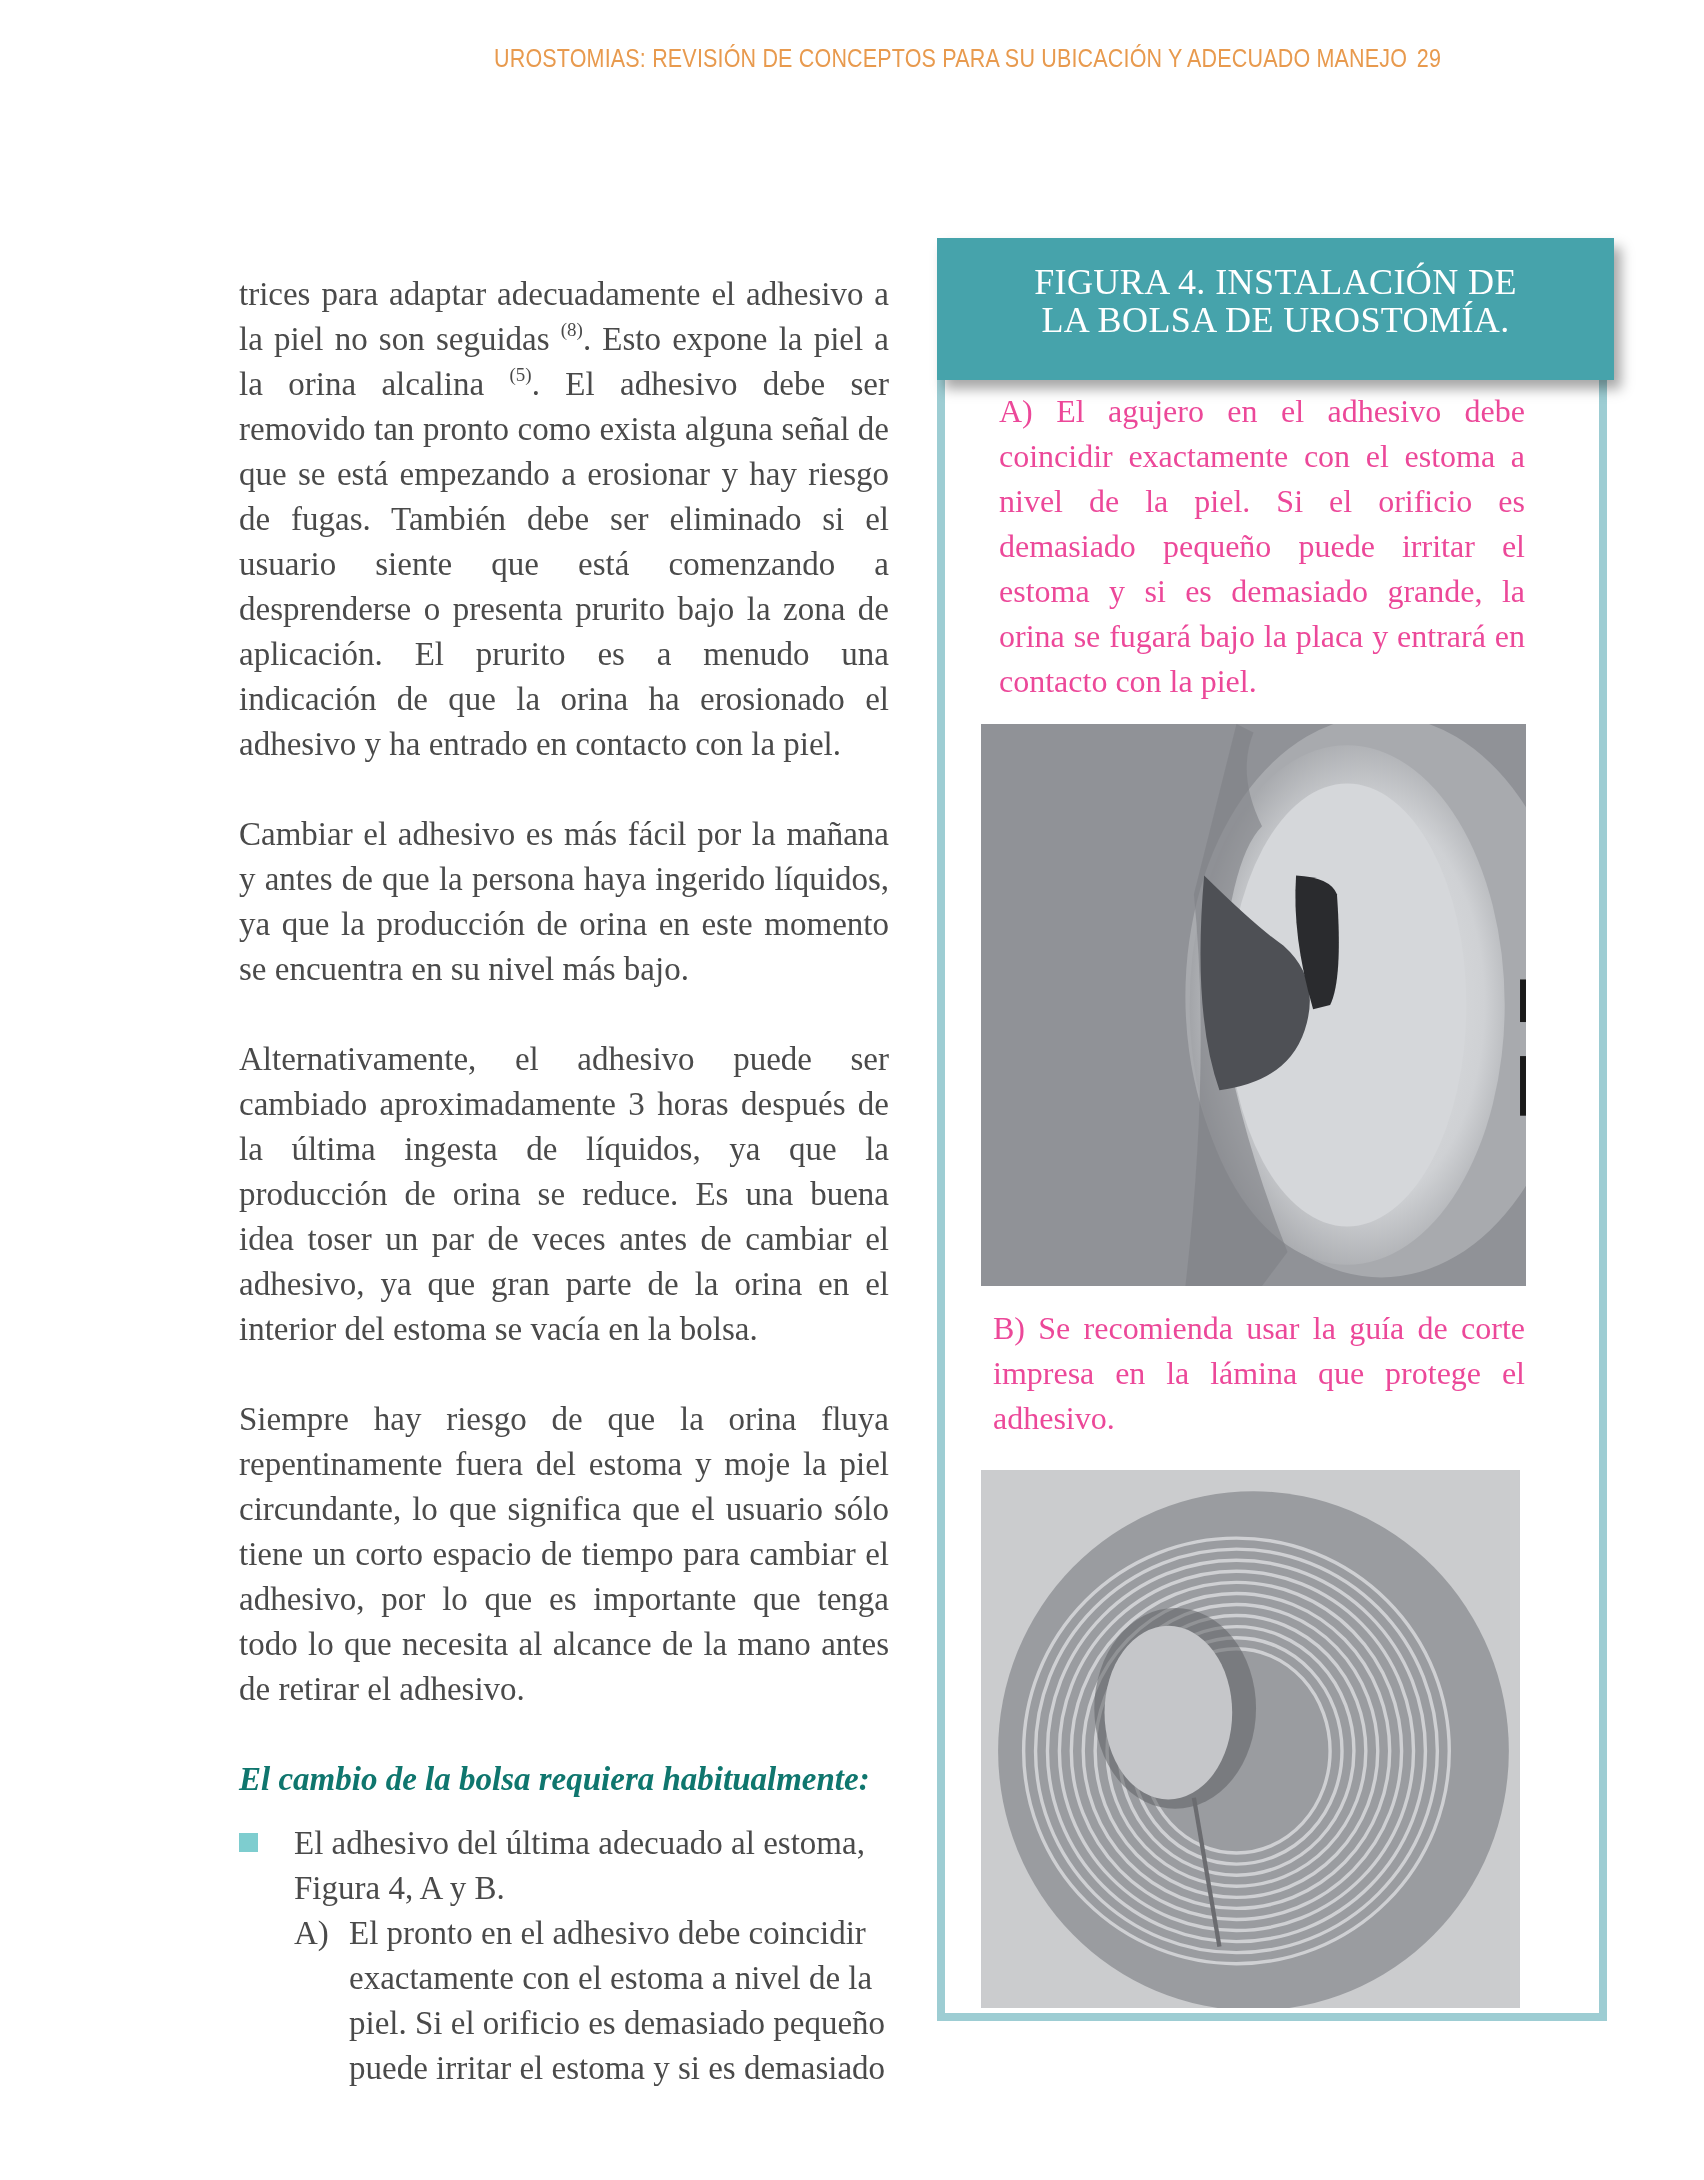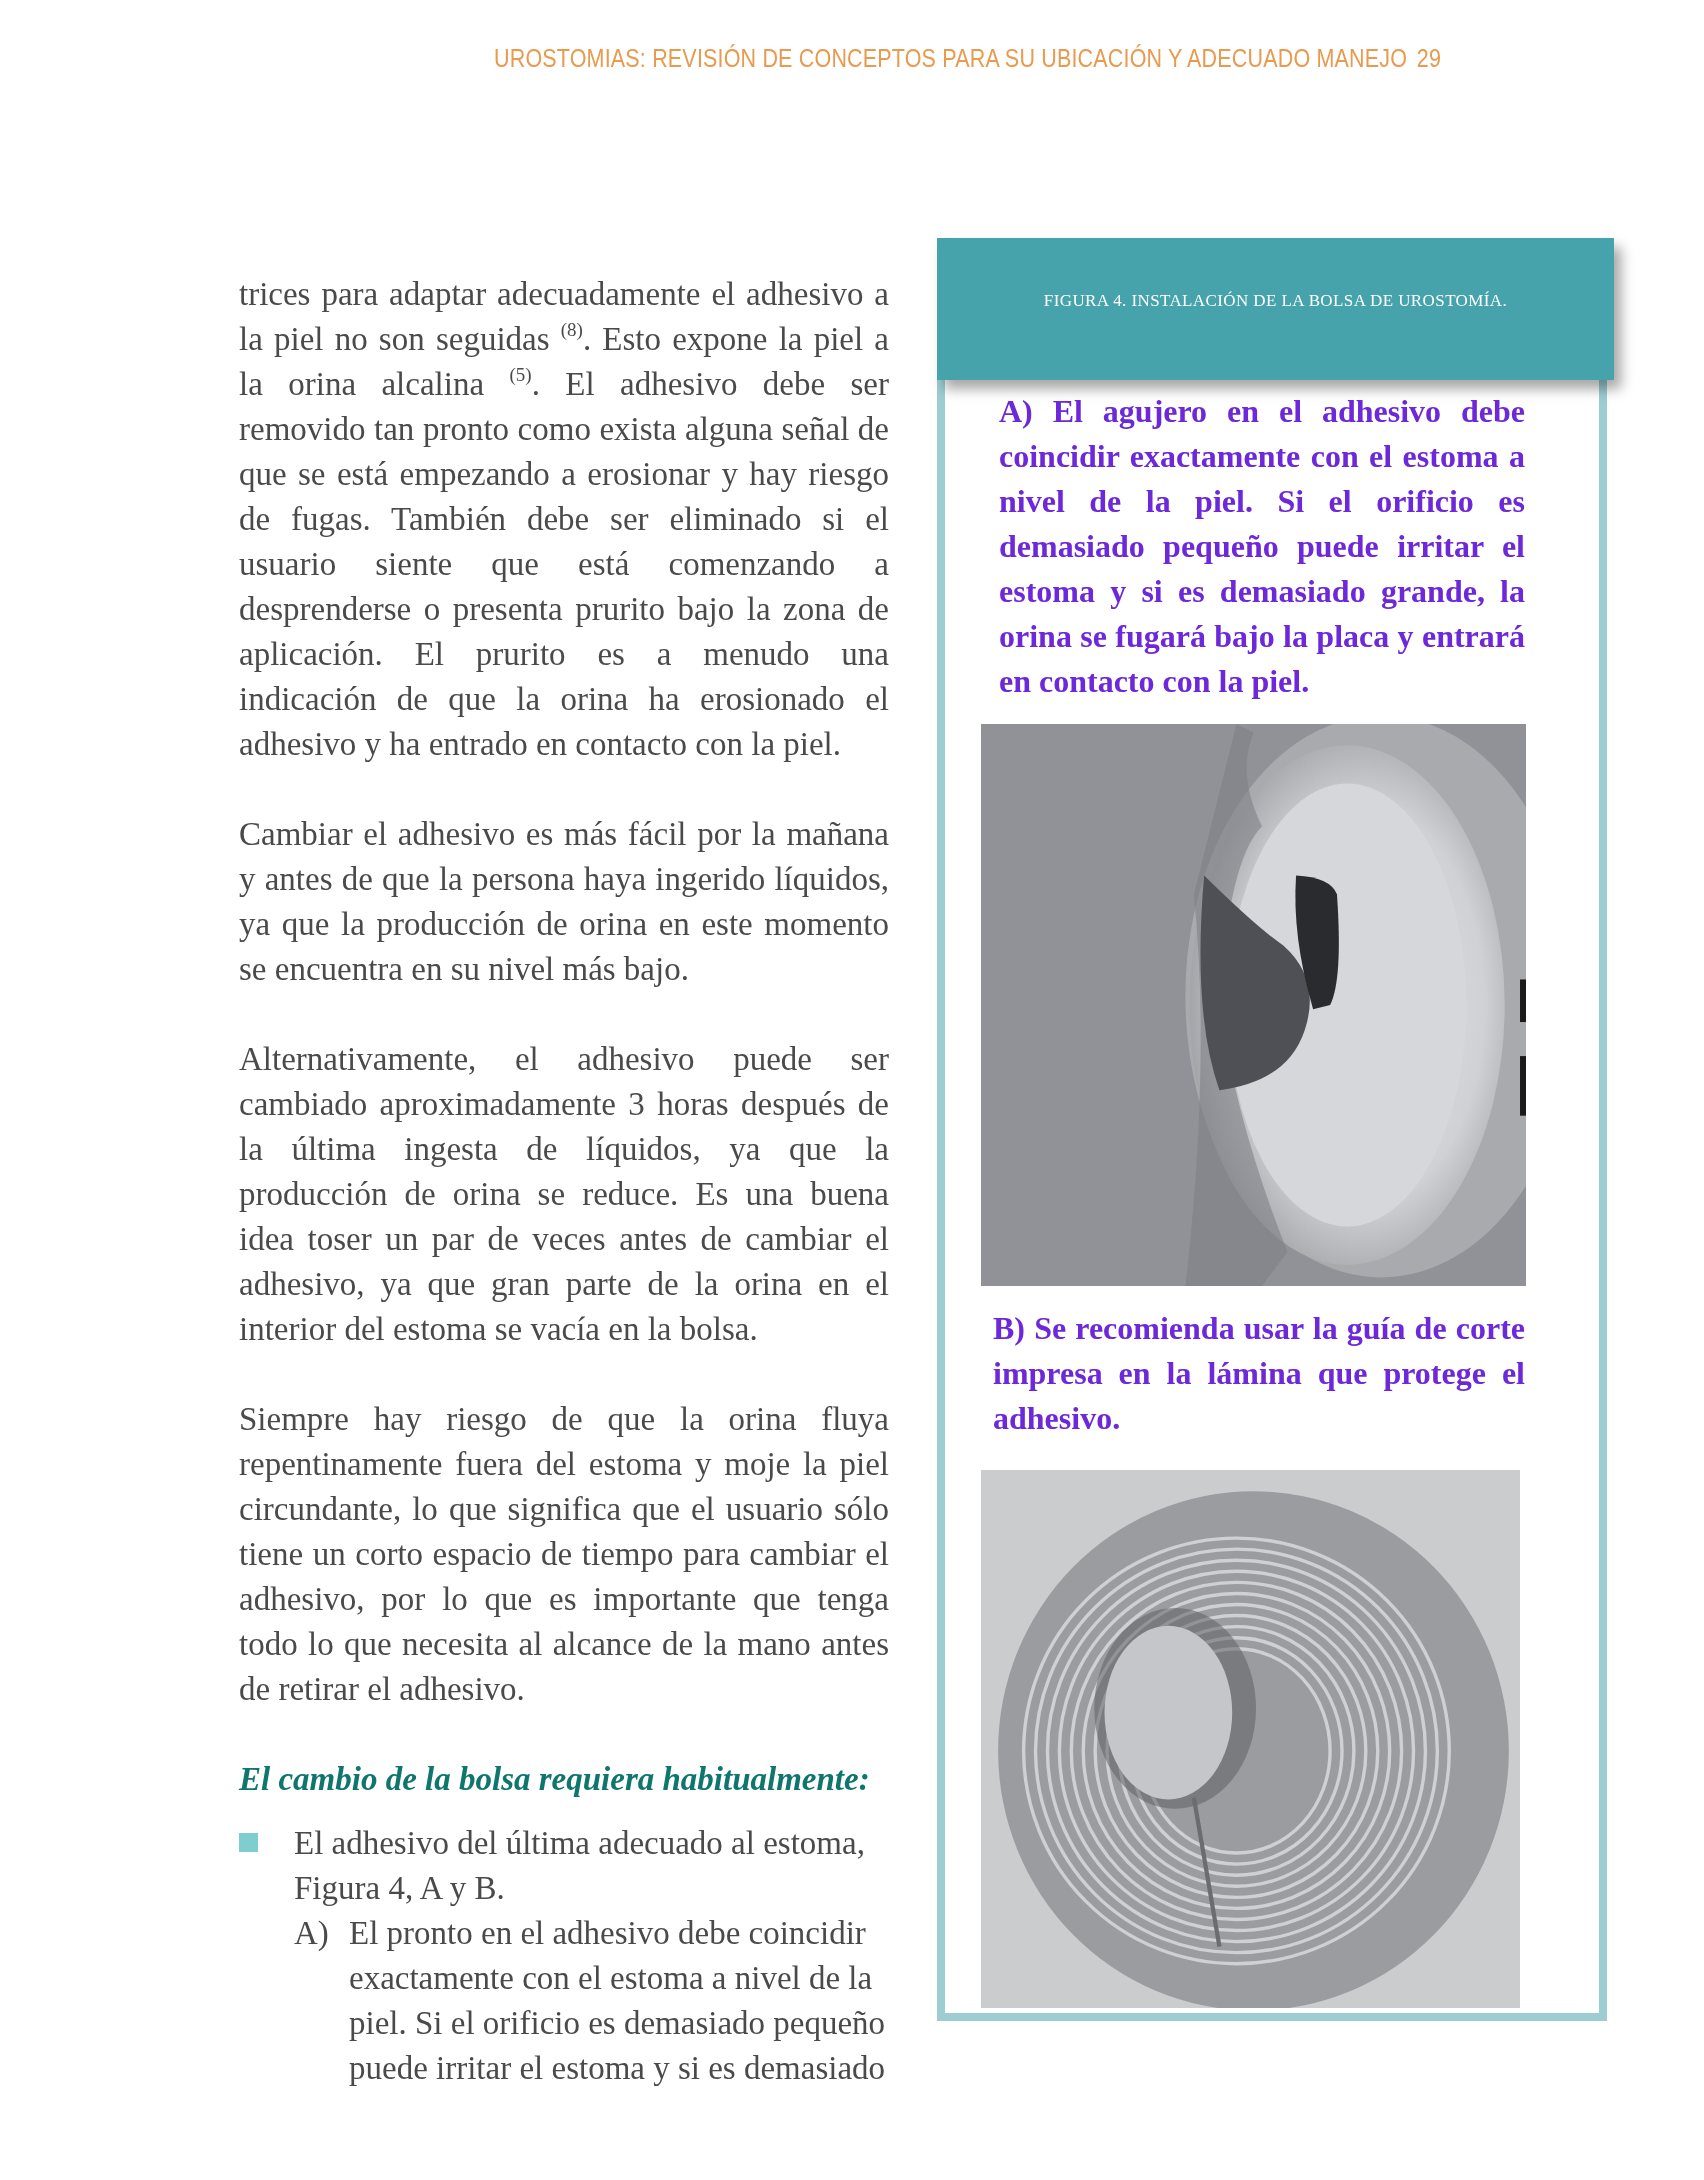--- a/index.html
+++ b/index.html
@@ -11,22 +11,22 @@
   .para sup { font-size: 19px; vertical-align: 13.6px; line-height: 0; }
   .section-heading { color: #0f766e; font-weight: bold; font-size: 33px; margin: 0 0 19px 0; white-space: nowrap; font-style: italic; }
   .bullet-item { position: relative; padding-left: 55px; }
   .bullet { position: absolute; left: 0; top: 12px; width: 19px; height: 19px; background: #7ecdcf; }
   .sub-item { position: relative; padding-left: 55px; }
   .sub-item .letter { position: absolute; left: 0; top: 0; }
 
   .figure { position: absolute; left: 937px; top: 238px; width: 670px; height: 1785px; }
   .frame { position: absolute; left: 0; top: 0; width: 670px; height: 1783px; border: 8.5px solid #9dcdd3; box-sizing: border-box; border-top: none; }
   .figure-header { position: absolute; left: 0; top: 0; width: 677px; height: 142px; background: #46a3ab; color: #ffffff; text-align: center; box-shadow: 6.8px 8.5px 12px rgba(0,0,0,0.35); display: flex; align-items: center; justify-content: center; }
-  .figure-title { font-size: 17px; line-height: 38px; letter-spacing: 0.4px; width: 528px; margin-top: -17px; }
-  .caption { position: absolute; color: #6d28d9; font-weight: bold; font-size: 32px; line-height: 45px; text-align: justify; text-align-last: left; }
+  .figure-title { font-size: 36px; line-height: 38px; letter-spacing: 0.4px; width: 528px; margin-top: -17px; }
+  .caption { position: absolute; color: #ec4899; font-weight: normal; font-size: 32px; line-height: 45px; text-align: justify; text-align-last: left; }
   .caption-a { left: 62px; top: 151px; width: 526px; }
   .caption-b { left: 56px; top: 1068px; width: 532px; }
   .photo { position: absolute; overflow: hidden; }
   .photo-a { left: 44px; top: 486px; width: 545px; height: 562px; background: linear-gradient(90deg, #8e9096 0%, #9b9da2 35%, #8a8c91 48%, #c6c8cb 60%, #d7d9dc 75%, #9d9fa3 100%); }
   .photo-b { left: 44px; top: 1232px; width: 539px; height: 538px; background: #c9cacd; }
 </style>
 </head>
 <body>
 
 <div class="running-head">

